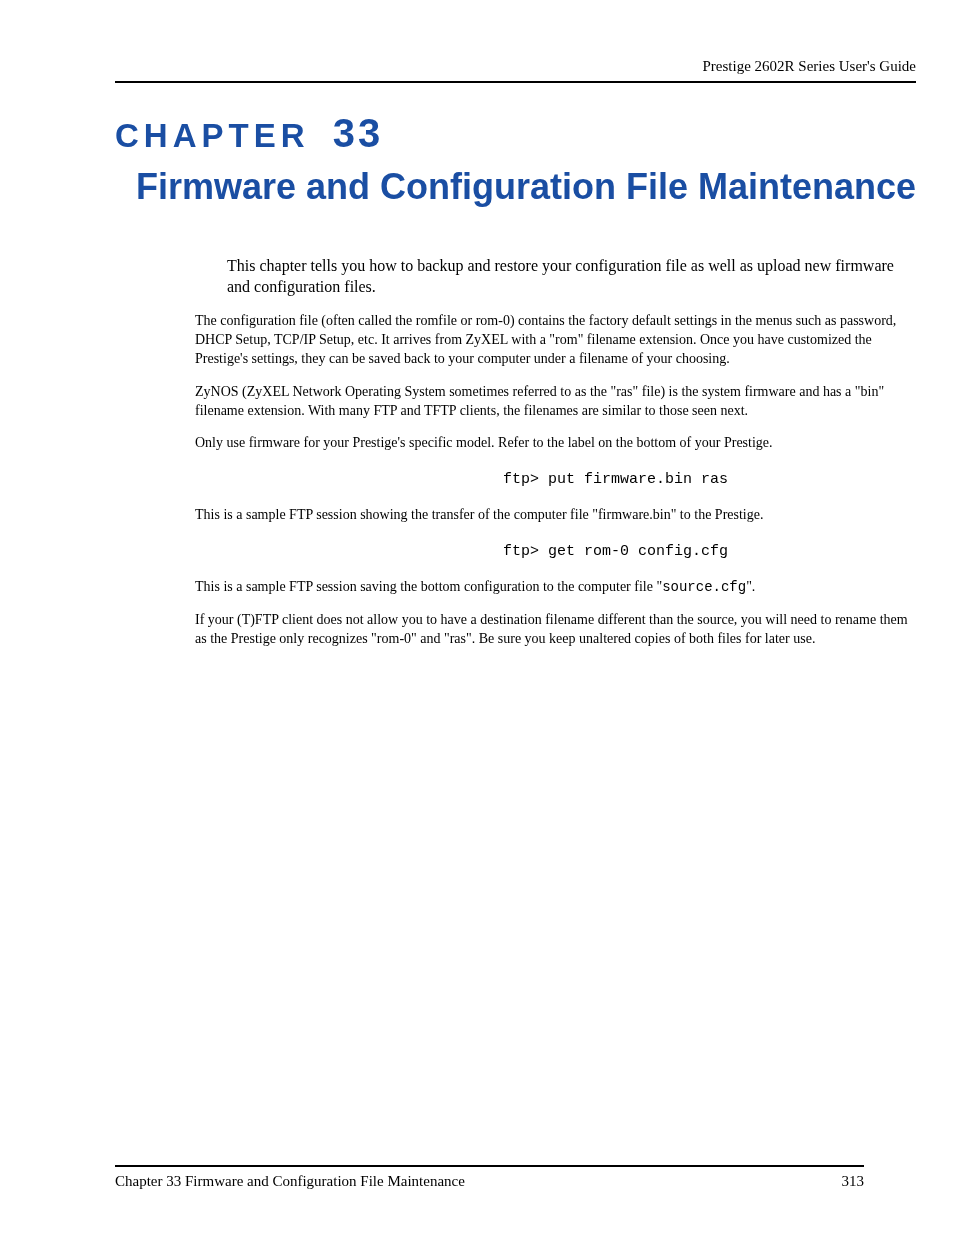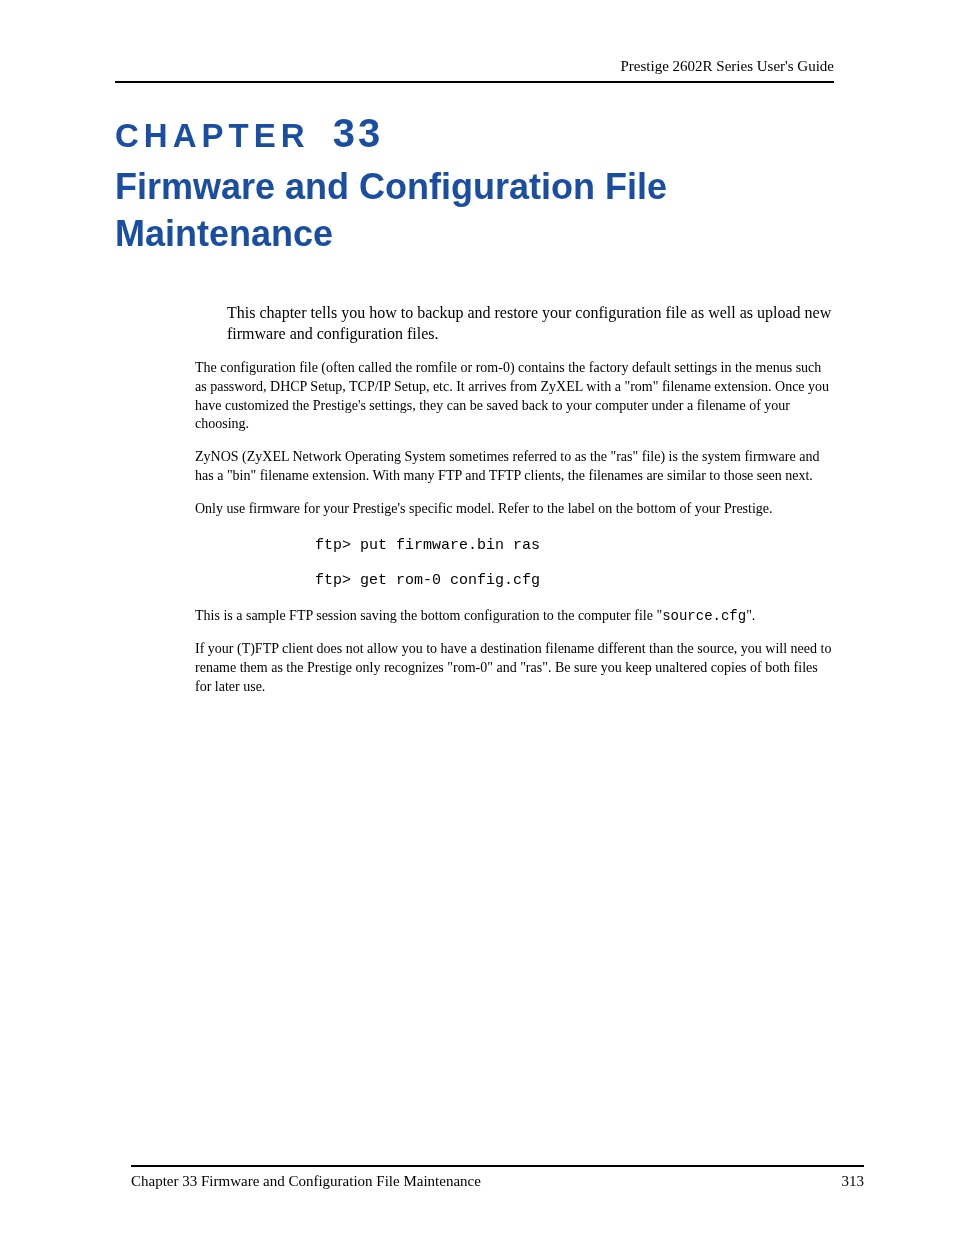--- a/index.html
+++ b/index.html
@@ -7,21 +7,21 @@
     padding: 0;
     background: #fff;
     font-family: "Times New Roman", Times, serif;
     color: #000;
     width: 954px;
     height: 1235px;
     position: relative;
     box-sizing: border-box;
   }
   .page {
-    padding: 58px 120px 0 115px;
+    padding: 58px 38px 0 115px;
     box-sizing: border-box;
     height: 100%;
     position: relative;
   }
   .header-text {
     text-align: right;
     font-size: 15px;
     margin-bottom: 6px;
   }
   .hr-top {
@@ -40,20 +40,21 @@
   }
   .chapter-num {
     font-size: 40px;
     letter-spacing: 3px;
     vertical-align: baseline;
   }
   .chapter-title {
     color: #1a4ea3;
     font-family: Arial, Helvetica, sans-serif;
     font-weight: bold;
+    text-align: right;
     font-size: 36px;
     line-height: 1.3;
     margin-top: 8px;
   }
   .intro {
     margin-top: 44px;
     margin-left: 112px;
     font-size: 16px;
     line-height: 1.35;
   }
@@ -70,27 +71,28 @@
     line-height: 1.35;
     margin-top: 14px;
     margin-bottom: 14px;
   }
   .code-line {
     font-family: "Courier New", Courier, monospace;
     font-size: 15px;
     margin-left: 200px;
     margin-top: 18px;
     margin-bottom: 18px;
+    text-align: center;
   }
   .mono {
     font-family: "Courier New", Courier, monospace;
   }
   .footer {
     position: absolute;
-    left: 131px;
+    left: 115px;
     right: 90px;
     bottom: 45px;
   }
   .hr-bottom {
     border: none;
     border-top: 2px solid #000;
     margin: 0 0 6px 0;
   }
   .footer-row {
     display: flex;
@@ -115,20 +117,21 @@
 
   <div class="intro">This chapter tells you how to backup and restore your configuration file as well as upload new firmware and configuration files.</div>
 
 
   <div class="body-para">The configuration file (often called the romfile or rom-0) contains the factory default settings in the menus such as password, DHCP Setup, TCP/IP Setup, etc. It arrives from ZyXEL with a "rom" filename extension. Once you have customized the Prestige's settings, they can be saved back to your computer under a filename of your choosing.</div>
   <div class="body-para">ZyNOS (ZyXEL Network Operating System sometimes referred to as the "ras" file) is the system firmware and has a "bin" filename extension. With many FTP and TFTP clients, the filenames are similar to those seen next.</div>
   <div class="body-para">Only use firmware for your Prestige's specific model. Refer to the label on the bottom of your Prestige.</div>
 
   <div class="code-line">ftp&gt; put firmware.bin ras</div>
 
+  <div class="body-para">This is a sample FTP session showing the transfer of the computer file "firmware.bin" to the Prestige.</div>
 
   <div class="code-line">ftp&gt; get rom-0 config.cfg</div>
 
   <div class="body-para">
     <span>This is a sample FTP session saving the bottom configuration to the computer file "</span><span class="mono">source.cfg</span><span>".</span>
   </div>
 
   <div class="body-para">If your (T)FTP client does not allow you to have a destination filename different than the source, you will need to rename them as the Prestige only recognizes "rom-0" and "ras". Be sure you keep unaltered copies of both files for later use.</div>
 
   <div class="footer">

